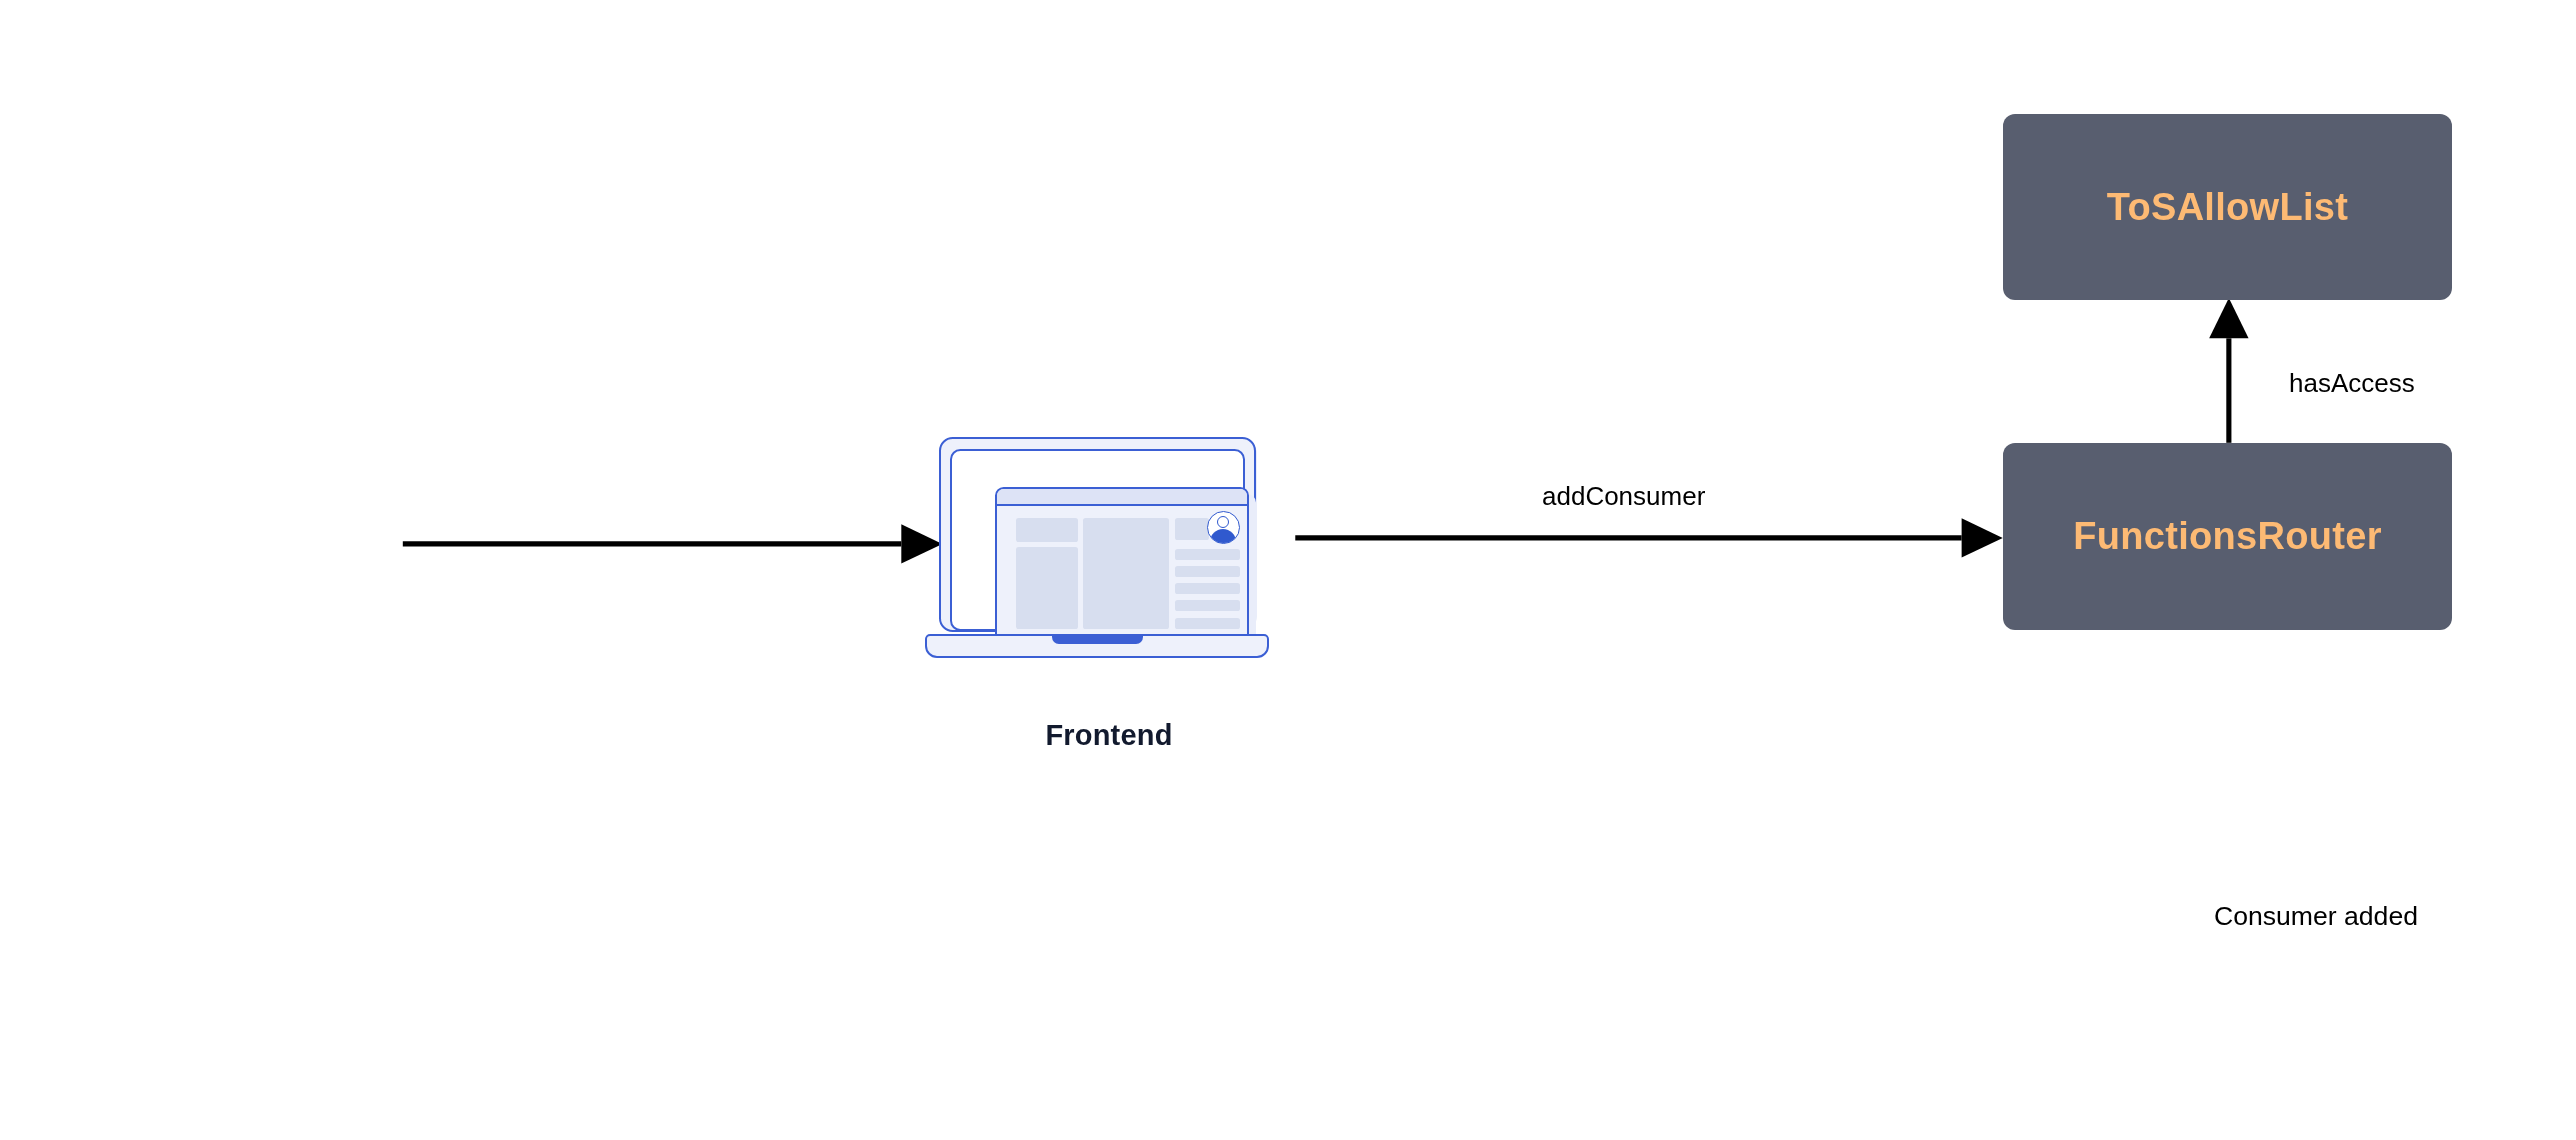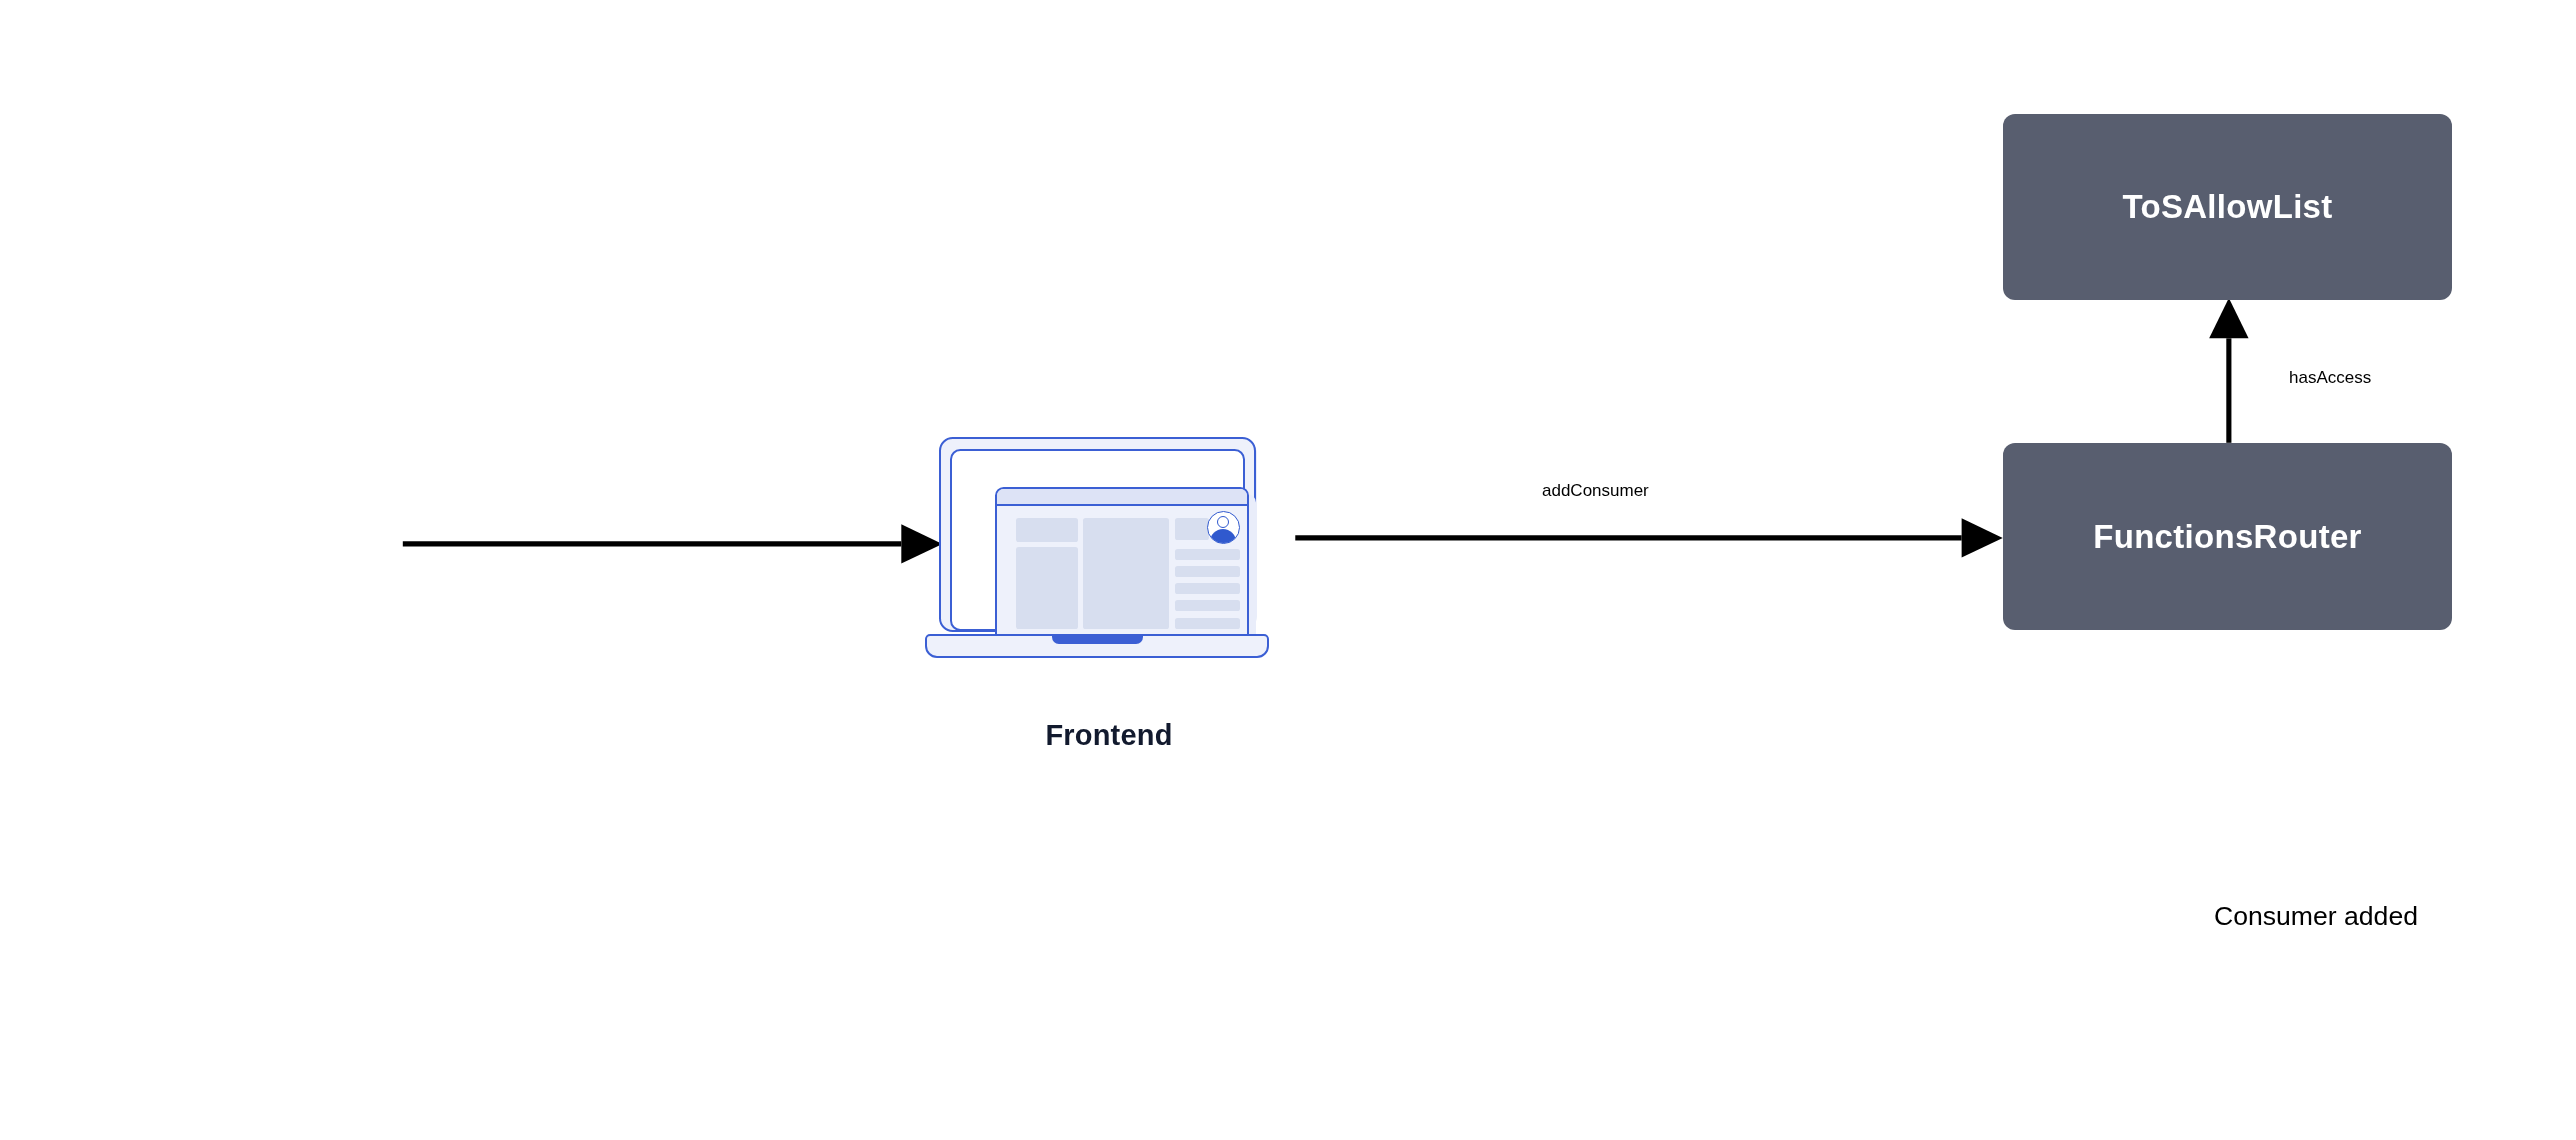--- a/index.html
+++ b/index.html
@@ -192,41 +192,41 @@
   .contract-box {
     position: absolute;
     width: 449px;
     border-radius: 12px;
     background: #585e6f;
     display: flex;
     align-items: center;
     justify-content: center;
   }
   .contract-box-label {
-    color: #ffffff;
-    font-size: 33px;
+    color: #fdba74;
+    font-size: 38px;
     font-weight: bold;
     letter-spacing: 0.3px;
     text-align: center;
   }
   #tos-allow-list-box   { left: 2003px; top: 114px; height: 186px; }
   #functions-router-box { left: 2003px; top: 443px; height: 187px; }
 
   
   #arrow-layer {
     position: absolute;
     left: 0; top: 0;
     width: 2576px; height: 1140px;
     pointer-events: none;
   }
 
   
   .edge-label {
     position: absolute;
-    font-size: 17px;
+    font-size: 26px;
     color: #000000;
     white-space: nowrap;
   }
   #label-add-consumer { left: 1542px; top: 481px; }
   #label-has-access   { left: 2289px; top: 368px; }
 
   
   #consumer-doc-node { left: 2180px; top: 677px; width: 171px; height: 257px; }
   #consumer-doc {
     position: relative;

